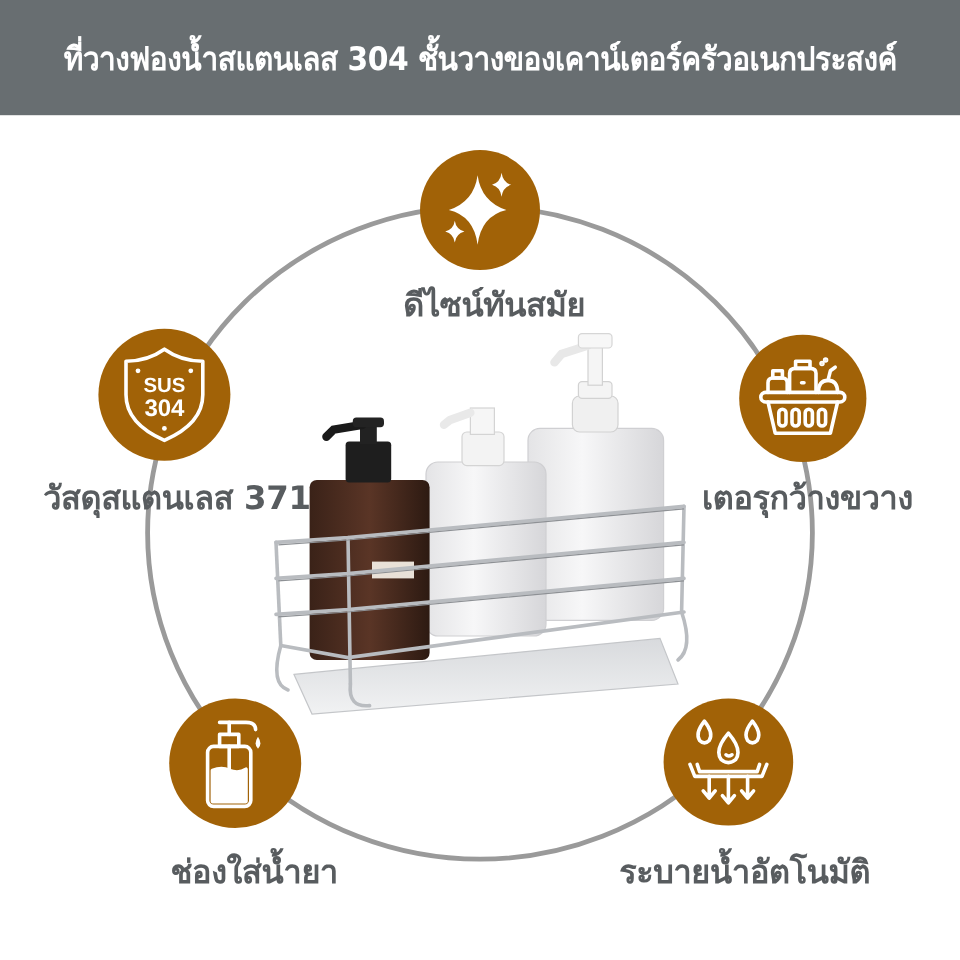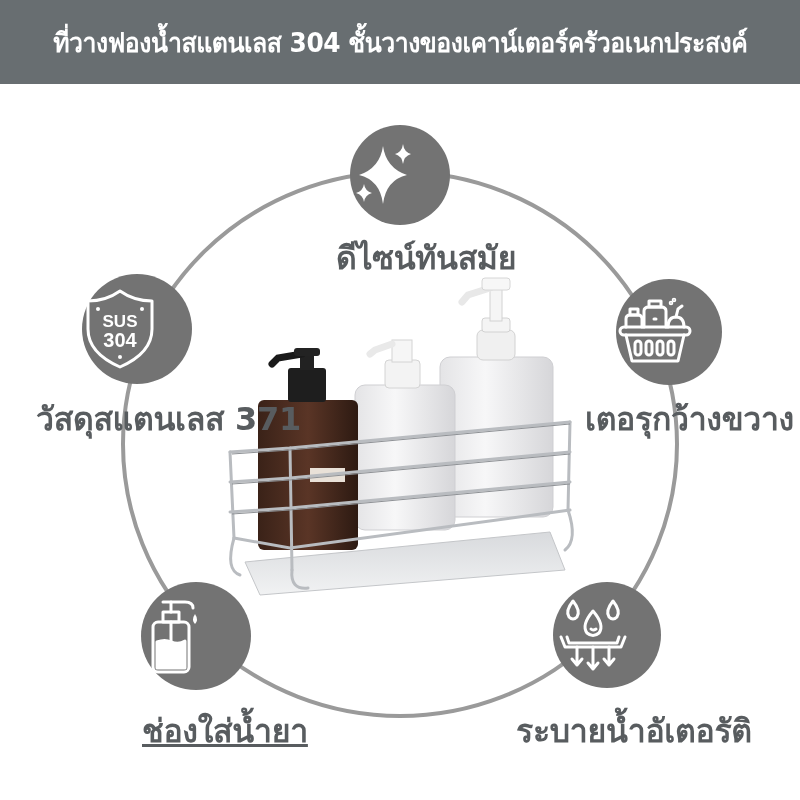--- a/index.html
+++ b/index.html
@@ -1,43 +1,43 @@
 <!DOCTYPE html>
 <html><head>
 <meta charset="utf-8">
 <style>
   * { box-sizing: border-box; margin: 0; padding: 0; }
   html, body { width: 800px; height: 800px; background: #ffffff; overflow: hidden; }
   body { position: relative; font-family: "DejaVu Sans", "Liberation Sans", sans-serif; }
 
   .header {
-    position: absolute; left: 0; top: 0; width: 800px; height: 84px;
+    position: absolute; left: 0; top: 0; width: 800px; height: 96px;
     background: #686e71;
     display: flex; align-items: center; justify-content: center;
   }
   .header h1 {
     color: #ffffff; font-size: 27px; font-weight: bold; letter-spacing: -0.5px;
     white-space: nowrap;
     font-family: "DejaVu Sans", "Liberation Sans", sans-serif;
     transform: scaleX(0.92);
   }
 
   .ring {
     position: absolute; left: 0; top: 0; width: 800px; height: 800px; pointer-events: none;
   }
 
   .feature-circle {
     position: absolute; border-radius: 50%;
-    background: #737373;
-    display: flex; align-items: center; 
+    background: #a16207;
+    display: flex; align-items: center; justify-content: center;
   }
   .feature-circle svg { display: block; }
 
   .feature-label {
-    position: absolute; color: #585c5f; font-weight: bold; font-size: 32px;
+    position: absolute; color: #585c5f; font-weight: bold; font-size: 27px;
     white-space: nowrap; letter-spacing: -0.3px;
     font-family: "DejaVu Sans", "Liberation Sans", sans-serif;
   }
 
   .product {
     position: absolute; left: 220px; top: 270px; width: 360px; height: 340px;
   }
 </style>
 </head>
 <body>
@@ -154,28 +154,28 @@
   <svg width="70" height="80" viewBox="0 0 70 80" fill="none" stroke="#ffffff" stroke-width="3" stroke-linejoin="round" stroke-linecap="round">
     <path d="M22 6 L44 6 Q52 6 52 12"></path>
     <path d="M30 6 L30 16"></path>
     <rect x="22" y="16" width="16" height="10"></rect>
     <rect x="12" y="26" width="36" height="50" rx="5"></rect>
     <path d="M16 46 Q24 43 30 46 Q38 49 44 45 L44 72 L16 72 Z" fill="#ffffff"></path>
     <path d="M30 26 L30 46"></path>
     <path d="M54 18 Q58 24 54 28 Q50 24 54 18 Z" fill="#ffffff" stroke="none"></path>
   </svg>
 </div>
-<div class="feature-label" style="left:142px; top:705px;text-decoration:underline;">ช่องใส่น้ำยา</div>
+<div class="feature-label" style="left:142px; top:705px;">ช่องใส่น้ำยา</div>
 
 <div class="feature-circle" style="left:553px; top:582px; width:108px; height:106px;">
   <svg width="80" height="80" viewBox="0 0 80 80" fill="none" stroke="#ffffff" stroke-width="3" stroke-linejoin="round" stroke-linecap="round">
     <path d="M20 6 Q28 16 24 22 Q20 26 16 22 Q12 16 20 6 Z"></path>
     <path d="M60 6 Q68 16 64 22 Q60 26 56 22 Q52 16 60 6 Z"></path>
     <path d="M40 16 Q52 30 46 38 Q40 43 34 38 Q28 30 40 16 Z"></path>
     <path d="M38 34 Q40 36 43 34"></path>
     <path d="M8 42 L12 52 L68 52 L72 42"></path>
     <path d="M14 42 L16 48 L64 48 L66 42"></path>
     <path d="M24 52 L24 70 M19 64 L24 70 L29 64"></path>
     <path d="M40 52 L40 74 M35 68 L40 74 L45 68"></path>
     <path d="M56 52 L56 70 M51 64 L56 70 L61 64"></path>
   </svg>
 </div>
-<div class="feature-label" style="left:516px; top:705px;">ระบายน้ำอัเตอรัติ</div>
+<div class="feature-label" style="left:516px; top:705px;">ระบายน้ำอัตโนมัติ</div>
 
 </body></html>

